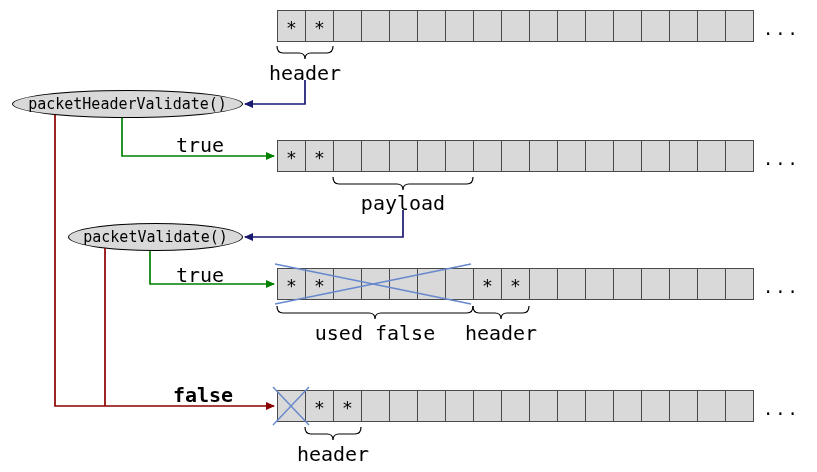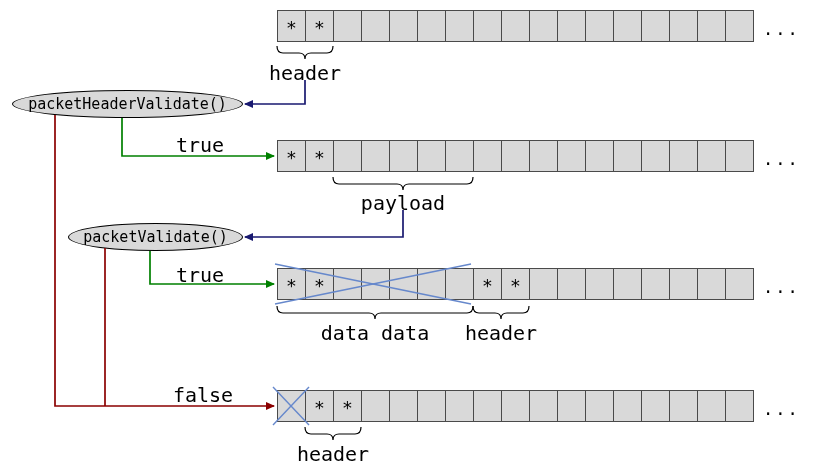--- a/index.html
+++ b/index.html
@@ -168,27 +168,27 @@
 
   <div class="node" style="left:12px; top:90px; width:231px; height:28px;">
     <span>packetHeaderValidate()</span>
   </div>
   <div class="node" style="left:68px; top:223px; width:175px; height:28px;">
     <span>packetValidate()</span>
   </div>
 
   <div class="lbl" style="left:305px; top:62px;">header</div>
   <div class="lbl" style="left:403px; top:192px;">payload</div>
-  <div class="lbl" style="left:375px; top:322px;">data data</div>
+  <div class="lbl" style="left:375px; top:322px;">used false</div>
   <div class="lbl" style="left:501px; top:322px;">header</div>
   <div class="lbl" style="left:333px; top:443px;">header</div>
 
   <div class="lbl" style="left:200px; top:134px;">true</div>
   <div class="lbl" style="left:200px; top:264px;">true</div>
-  <div class="lbl" style="left:203px; top:384px;">false</div>
+  <div class="lbl" style="left:203px; top:384px;font-weight:bold;">false</div>
 
   <svg class="overlay" width="817" height="472" viewBox="0 0 817 472">
     <defs>
       <marker id="m-pointer" markerWidth="10" markerHeight="9" refX="8" refY="4" orient="auto" markerUnits="userSpaceOnUse">
         <path d="M0,0 L9,4 L0,8 z" class="fill-pointer"></path>
       </marker>
       <marker id="m-true" markerWidth="10" markerHeight="9" refX="8" refY="4" orient="auto" markerUnits="userSpaceOnUse">
         <path d="M0,0 L9,4 L0,8 z" class="fill-true"></path>
       </marker>
       <marker id="m-false" markerWidth="10" markerHeight="9" refX="8" refY="4" orient="auto" markerUnits="userSpaceOnUse">

